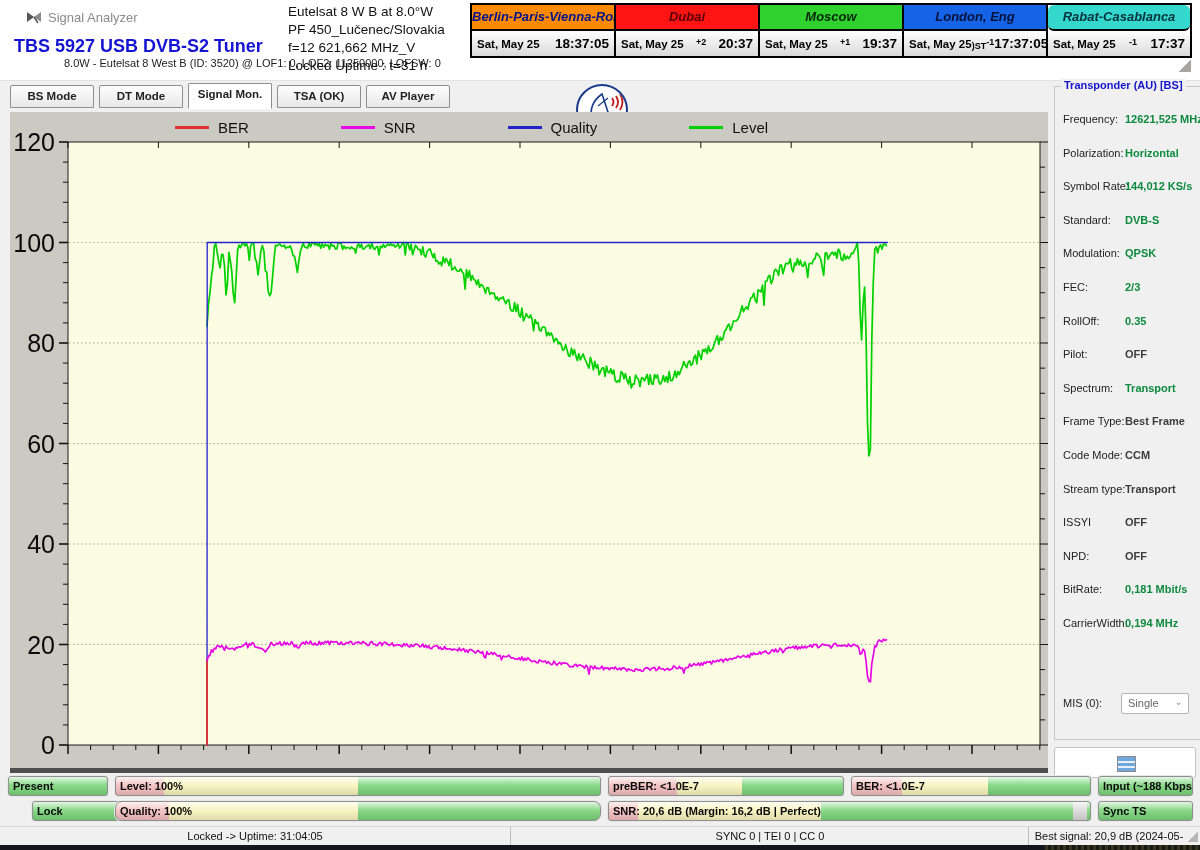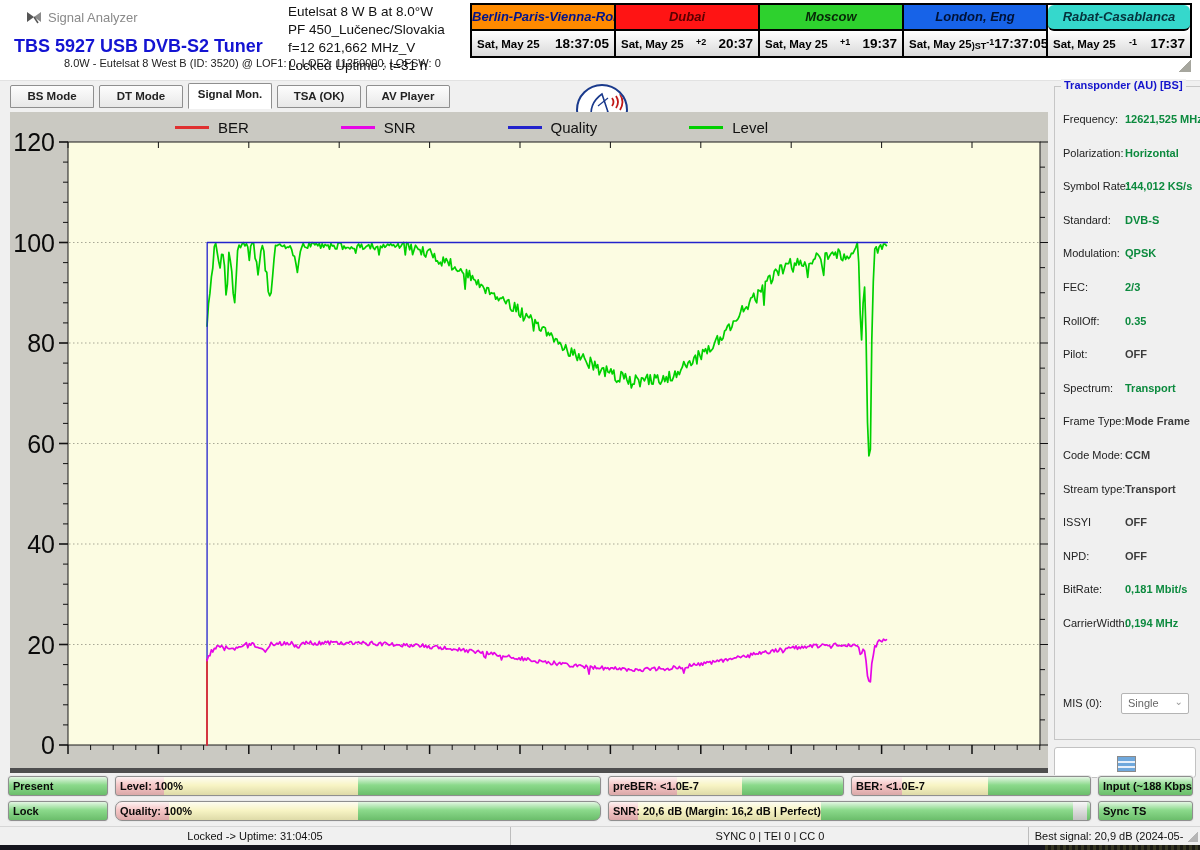--- a/index.html
+++ b/index.html
@@ -362,21 +362,21 @@
       <div class="rp-row">
         <span class="rp-lab">Pilot:</span>
         <span class="rp-val v-d">OFF</span>
       </div>
       <div class="rp-row">
         <span class="rp-lab">Spectrum:</span>
         <span class="rp-val v-g">Transport</span>
       </div>
       <div class="rp-row">
         <span class="rp-lab">Frame Type:</span>
-        <span class="rp-val v-d">Mode Frame</span>
+        <span class="rp-val v-d">Best Frame</span>
       </div>
       <div class="rp-row">
         <span class="rp-lab">Code Mode:</span>
         <span class="rp-val v-d">CCM</span>
       </div>
       <div class="rp-row">
         <span class="rp-lab">Stream type:</span>
         <span class="rp-val v-d">Transport</span>
       </div>
       <div class="rp-row">
@@ -405,21 +405,21 @@
   </div>
 </div>
 
 <div id="listbtn" class="abs">
   <span class="ic"></span>
 </div>
 
 <div id="m-present" class="meter" style="background: linear-gradient(rgba(255, 255, 255, 0.8), rgba(255, 255, 255, 0.15) 45%, rgba(0, 0, 0, 0.1)), linear-gradient(to right, rgb(119, 211, 119) 0%, rgb(119, 211, 119) 100%);">
     <span class="mlabel">Present</span>
   </div>
-<div id="m-lock" class="meter" style="background: linear-gradient(rgba(255, 255, 255, 0.8), rgba(255, 255, 255, 0.15) 45%, rgba(0, 0, 0, 0.1)), linear-gradient(to right, rgb(119, 211, 119) 0%, rgb(119, 211, 119) 100%);">
+<div id="m-lock" class="meter" style="background: linear-gradient(rgba(255, 255, 255, 0.8), rgba(255, 255, 255, 0.15) 45%, rgba(0, 0, 0, 0.1)), linear-gradient(to right, rgb(119, 211, 119) 0%, rgb(119, 211, 119) 100%); margin-left: 24px;">
     <span class="mlabel">Lock</span>
   </div>
 <div id="m-level" class="meter" style="background: linear-gradient(rgba(255, 255, 255, 0.8), rgba(255, 255, 255, 0.15) 45%, rgba(0, 0, 0, 0.1)), linear-gradient(to right, rgb(244, 188, 188) 0%, rgb(244, 188, 188) 10%, rgb(247, 243, 187) 10%, rgb(247, 243, 187) 50%, rgb(119, 211, 119) 50%, rgb(119, 211, 119) 100%);">
     <span class="mlabel">Level: 100%</span>
   </div>
 <div id="m-quality" class="meter" style="background: linear-gradient(rgba(255, 255, 255, 0.8), rgba(255, 255, 255, 0.15) 45%, rgba(0, 0, 0, 0.1)), linear-gradient(to right, rgb(244, 188, 188) 0%, rgb(244, 188, 188) 11%, rgb(247, 243, 187) 11%, rgb(247, 243, 187) 50%, rgb(119, 211, 119) 50%, rgb(119, 211, 119) 100%);">
     <span class="mlabel">Quality: 100%</span>
   </div>
 <div id="m-preber" class="meter" style="background: linear-gradient(rgba(255, 255, 255, 0.8), rgba(255, 255, 255, 0.15) 45%, rgba(0, 0, 0, 0.1)), linear-gradient(to right, rgb(244, 188, 188) 0%, rgb(244, 188, 188) 29%, rgb(247, 243, 187) 29%, rgb(247, 243, 187) 57%, rgb(119, 211, 119) 57%, rgb(119, 211, 119) 100%);">
     <span class="mlabel">preBER: &lt;1.0E-7</span>

